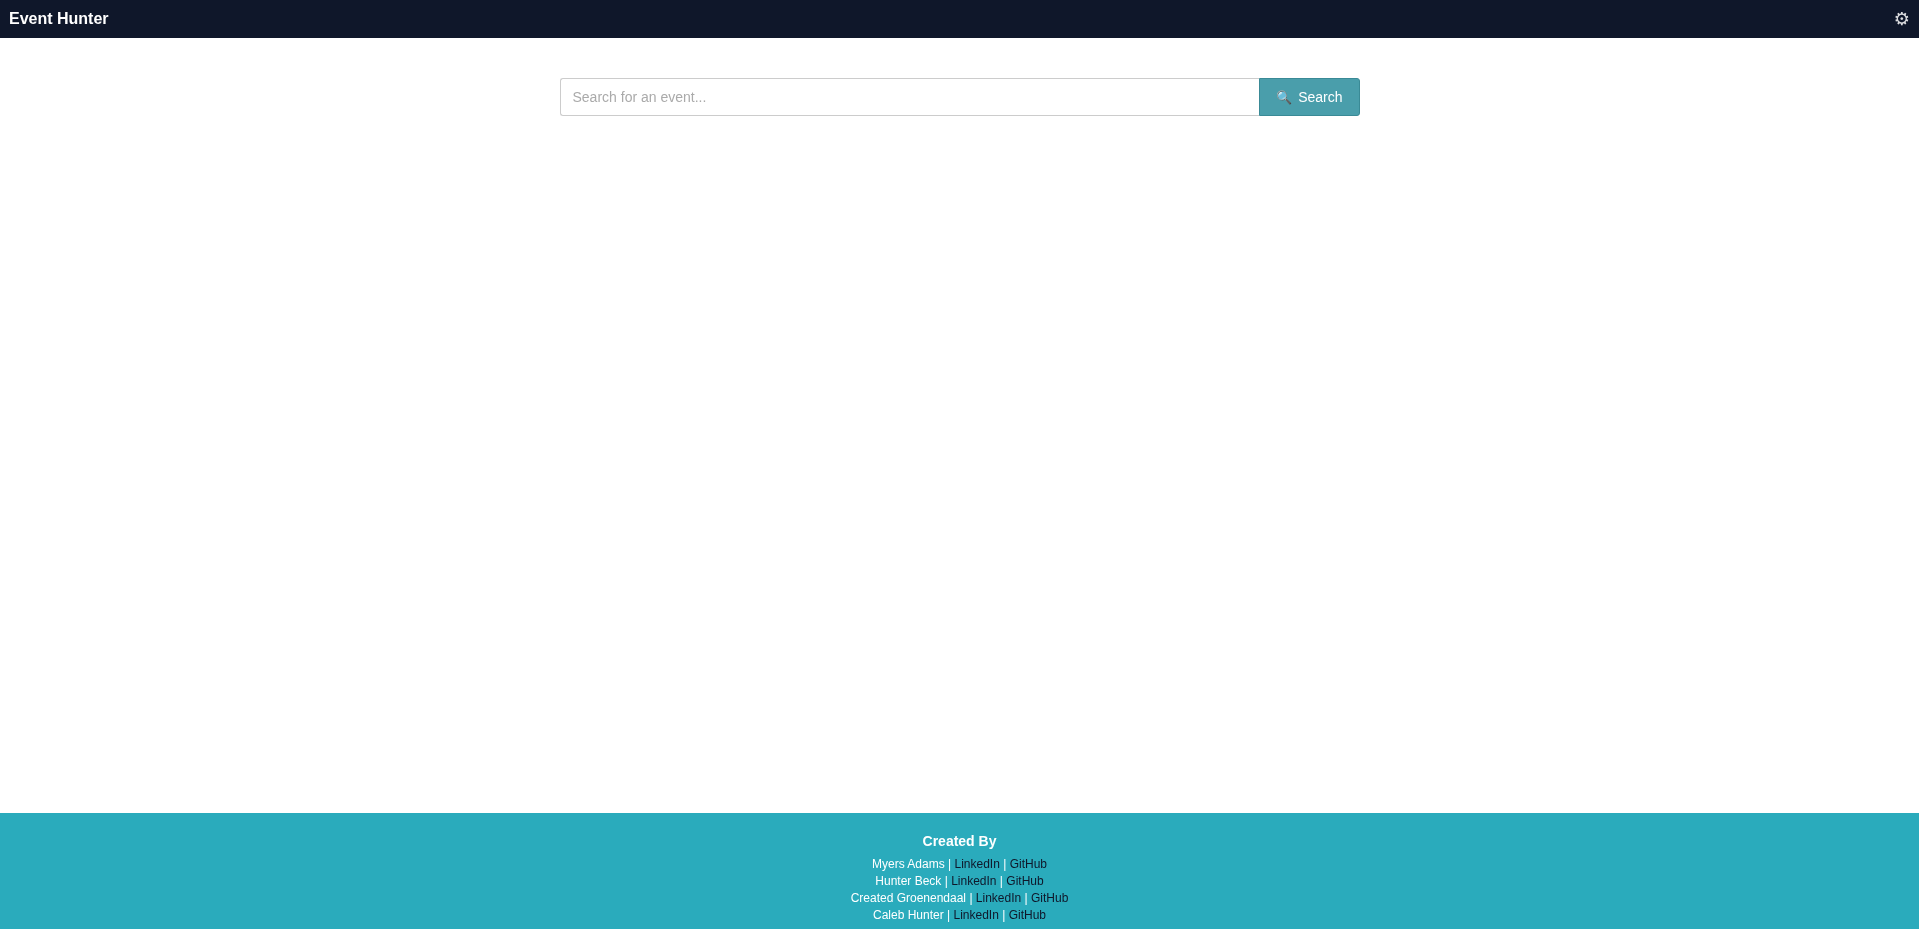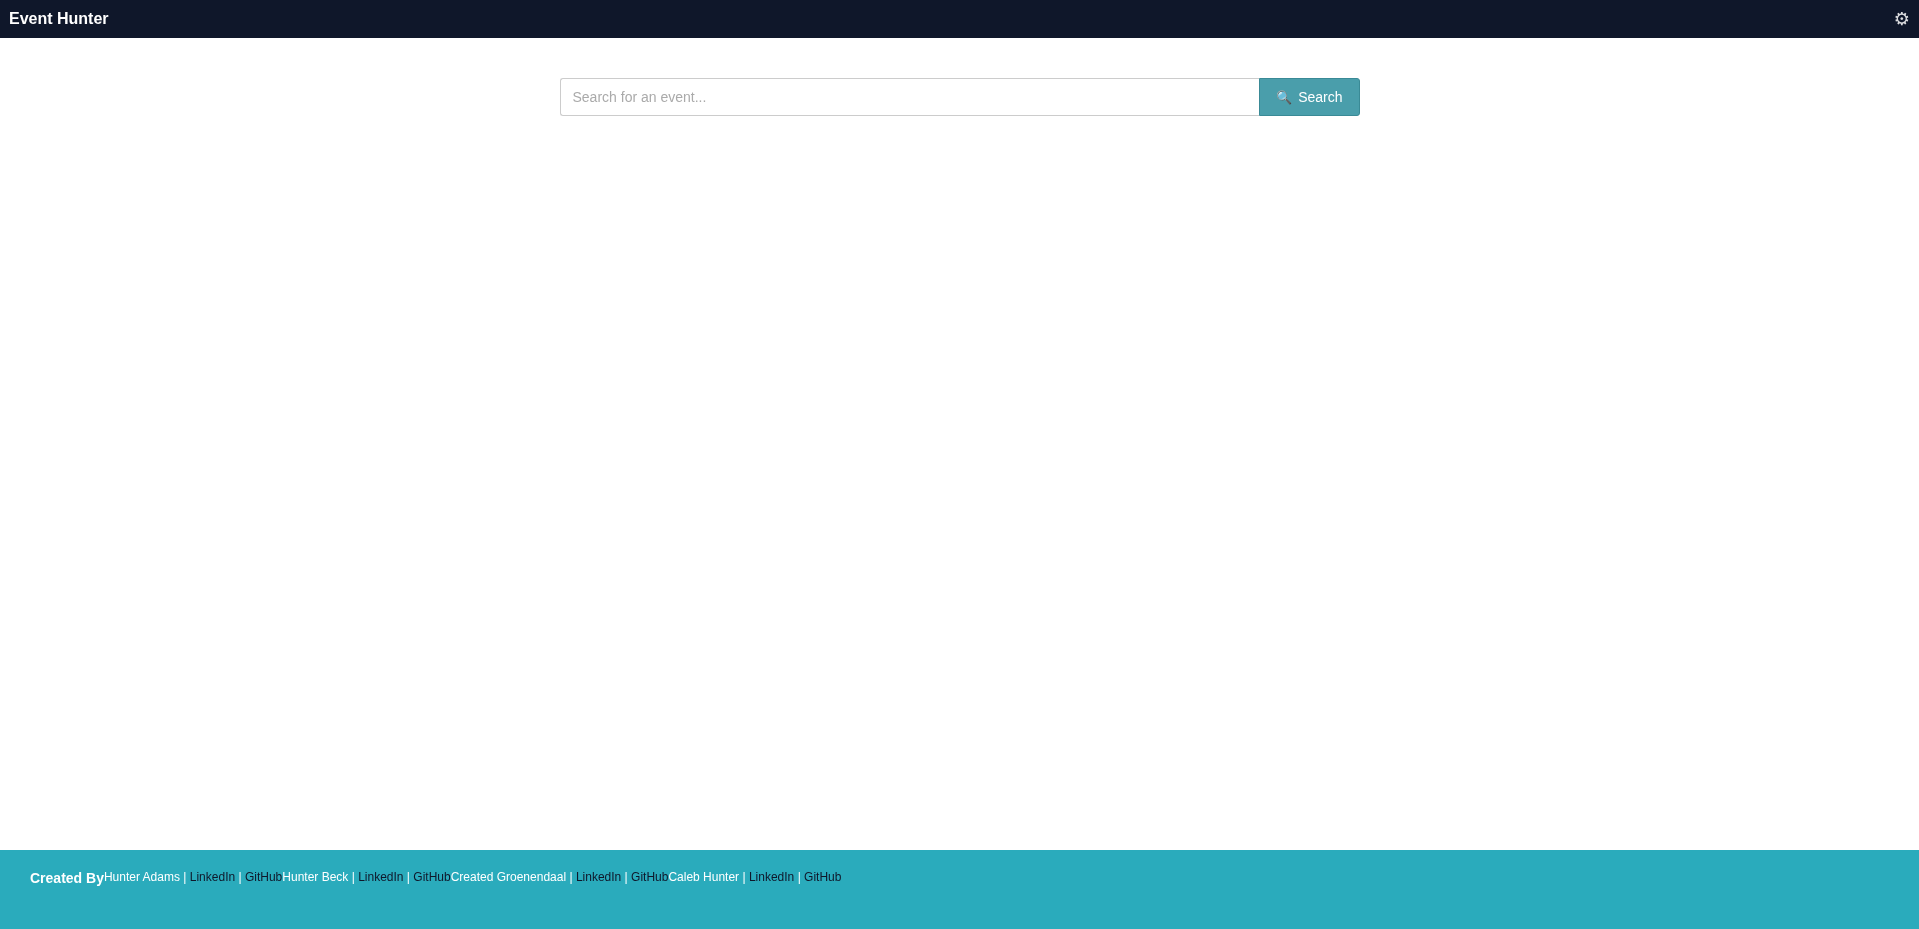--- a/index.html
+++ b/index.html
@@ -90,24 +90,24 @@
       white-space: nowrap;
     }
 
     .search-icon-glyph {
       font-size: 13px;
     }
 
     
     .footer {
       background-color: #2aabbc;
-      padding: 20px 30px 35px 30px;
+      padding: 20px 30px 4px 30px;
       display: flex;
-      flex-direction: row;
-      align-items: flex-start;
+      flex-direction: column;
+      align-items: center;
       flex-shrink: 0;
     }
 
     .footer-created-by {
       color: #ffffff;
       font-size: 14px;
       font-weight: bold;
       margin-bottom: 8px;
     }
 
@@ -138,21 +138,21 @@
       <span class="search-icon-glyph">🔍</span>
       <span>Search</span>
     </button>
   </div>
 </main>
 
 <footer class="footer">
   <div class="footer-created-by">Created By</div>
 
   <div class="footer-person">
-    <span>Hunter Adams</span>
+    <span>Myers Adams</span>
     <span> | </span>
     <a href="#">LinkedIn</a>
     <span> | </span>
     <a href="#">GitHub</a>
   </div>
 
   <div class="footer-person">
     <span>Hunter Beck</span>
     <span> | </span>
     <a href="#">LinkedIn</a>

